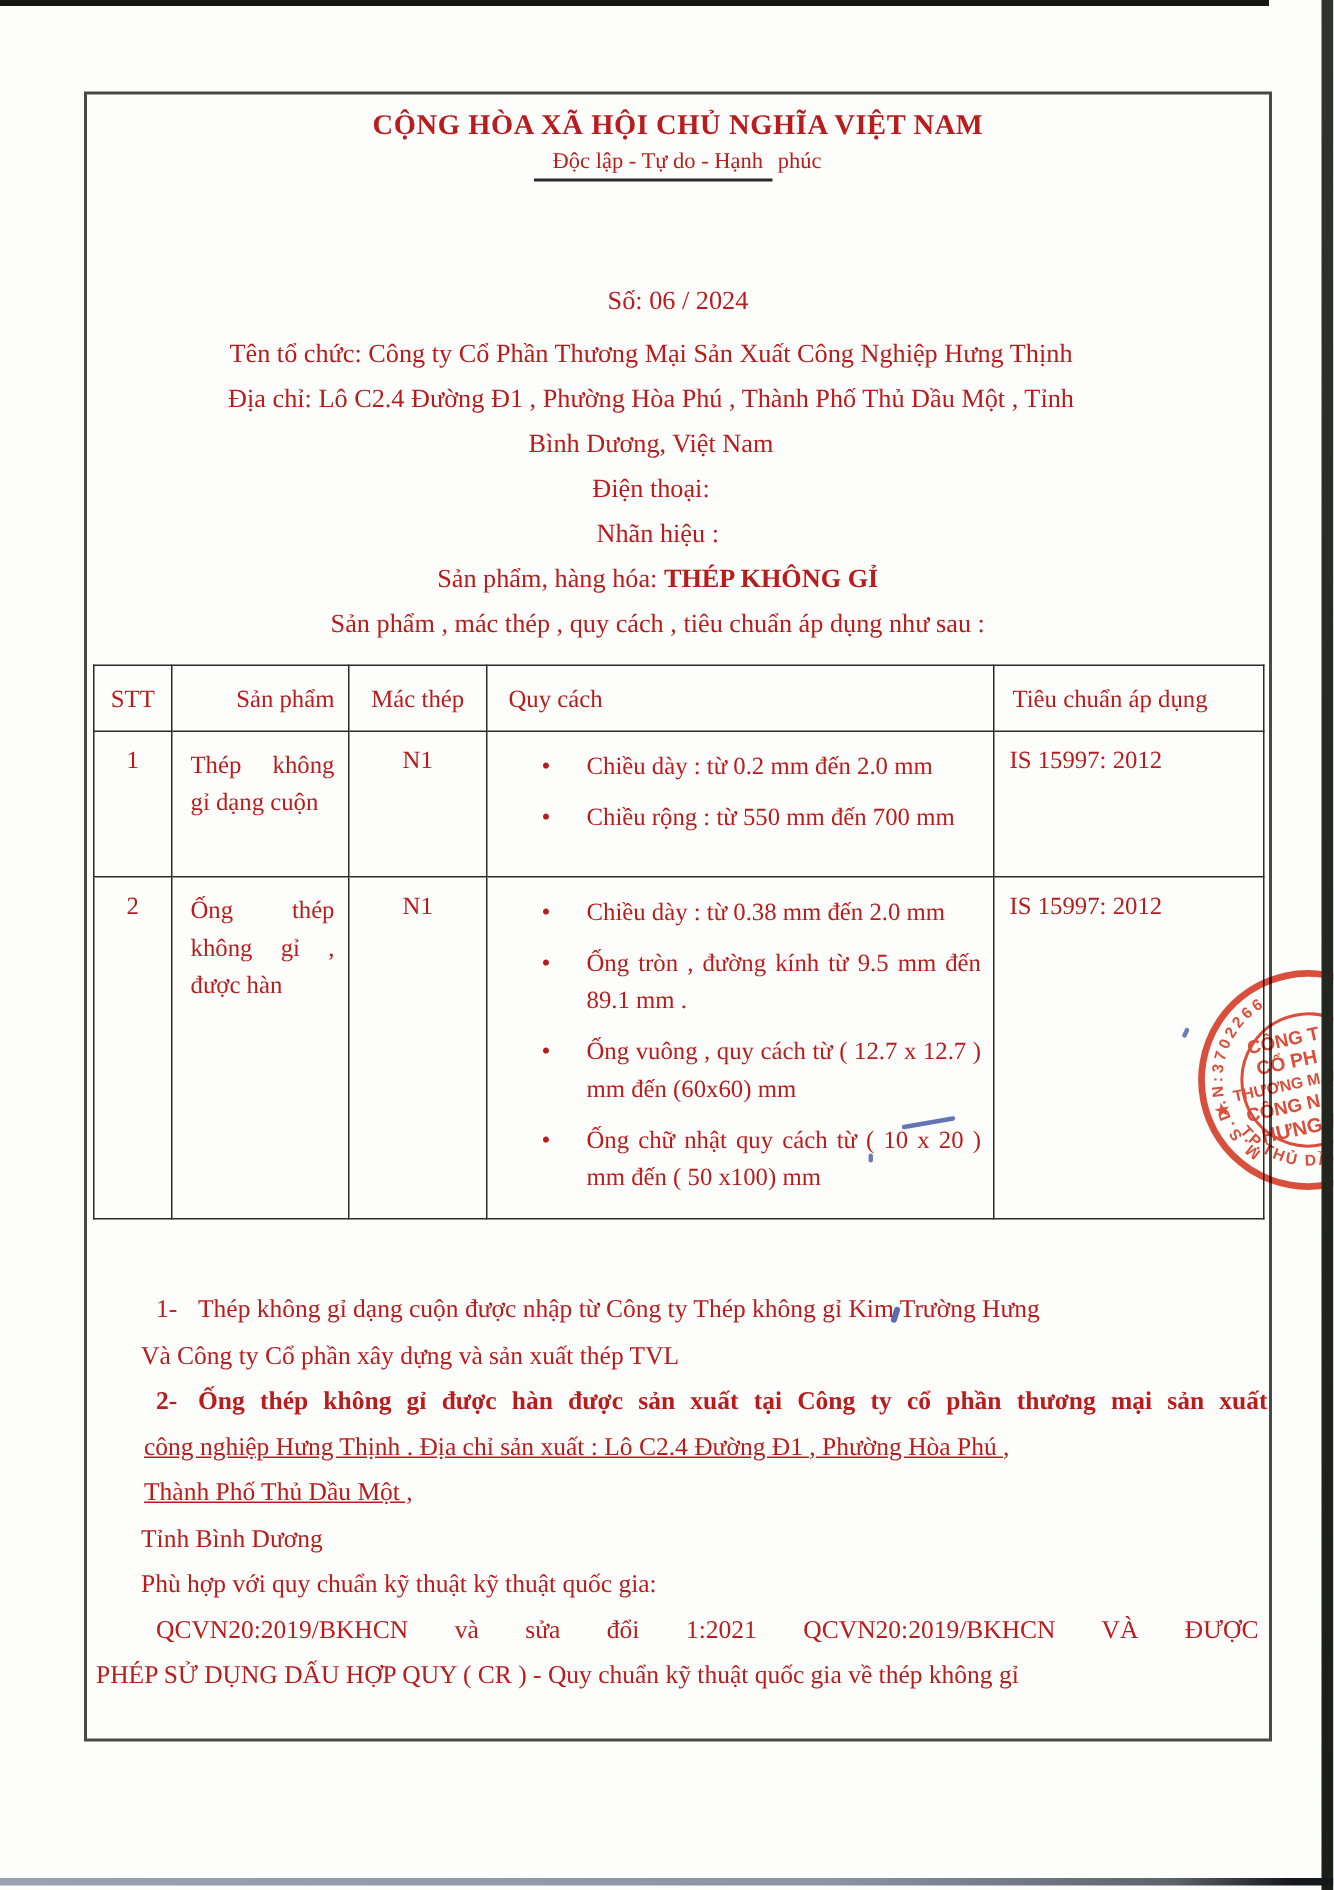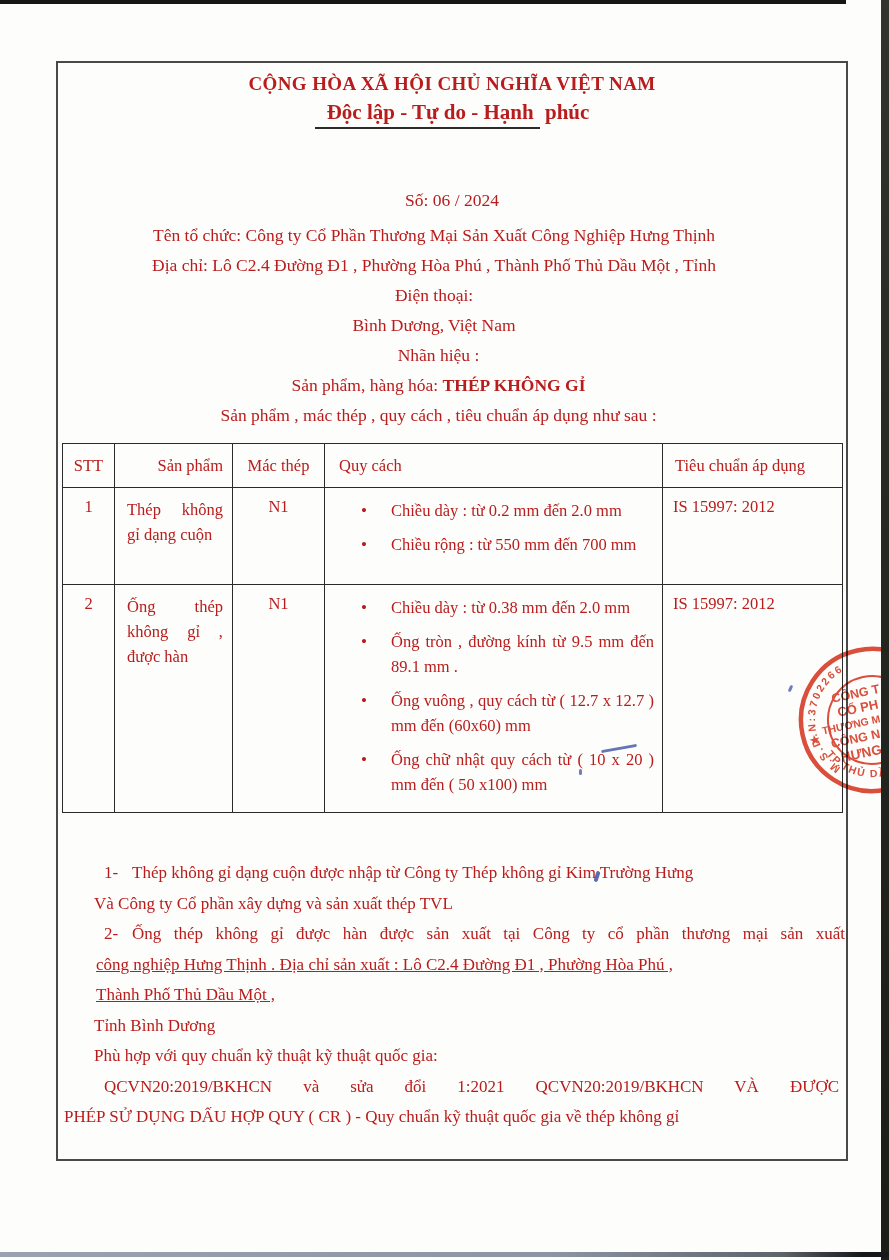--- a/index.html
+++ b/index.html
@@ -14,21 +14,21 @@
   .band-top   { position:absolute; left:0; top:0; width:846px; height:4px; background:#161614; z-index:6; }
   .band-right { position:absolute; left:881px; top:0; width:8px; height:1260px;
                 background:linear-gradient(180deg,#30342d 0%,#24271f 50%,#1b1d17 100%); z-index:6; }
   .band-bottom{ position:absolute; left:0; top:1252px; width:889px; height:5px;
                 background:linear-gradient(90deg,#9aa2b1 0%,#8d95a4 62%,#5d636b 88%,#15171a 97%); z-index:6; }
   
   .sheet { position:absolute; left:56px; top:61px; width:792px; height:1100px;
            border:2px solid #49494a; z-index:1; }
   .centered { position:absolute; left:56px; width:792px; text-align:center; }
   .h-national { top:73px; font-size:19px; font-weight:bold; letter-spacing:.4px; }
-  .h-motto    { top:100px; font-size:21px; font-weight:bold; }
+  .h-motto    { top:100px; font-size:15px; font-weight:normal; }
   .h-motto .ul { display:inline-block; border-bottom:2px solid #2b2b2d; padding:0 6px 2px 12px; }
   .h-doctitle { top:150px; font-size:22px; font-weight:bold; letter-spacing:.6px; }
   .h-docnum   { top:190px; font-size:17.5px; }
   .info { position:absolute; left:76px; top:220px; width:716px; font-size:17.5px; z-index:2; }
   .info .ln { height:30px; line-height:30px; white-space:nowrap;text-align:center; }
   .info .indent { margin-left:9px; }
   .bold { font-weight:bold; }
   
   table.spec { position:absolute; left:62px; top:443px; width:780px; z-index:2;
                border-collapse:collapse; table-layout:fixed; font-size:16.5px; }
@@ -76,22 +76,22 @@
 
   <div class="sheet"></div>
 
   <div class="centered h-national">CỘNG HÒA XÃ HỘI CHỦ NGHĨA VIỆT NAM</div>
   <div class="centered h-motto"><span class="ul">Độc lập - Tự do - Hạnh</span><span> phúc</span></div>
   <div class="centered h-docnum">Số: 06 / 2024</div>
 
   <div class="info">
     <div class="ln">Tên tổ chức: Công ty Cổ Phần Thương Mại Sản Xuất Công Nghiệp Hưng Thịnh</div>
     <div class="ln">Địa chỉ: Lô C2.4 Đường Đ1 , Phường Hòa Phú , Thành Phố Thủ Dầu Một , Tỉnh</div>
+    <div class="ln">Bình Dương, Việt Nam</div>
     <div class="ln">Điện thoại:</div>
-    <div class="ln">Bình Dương, Việt Nam</div>
     <div class="ln indent">Nhãn hiệu :</div>
     <div class="ln indent"><span>Sản phẩm, hàng hóa: </span><span class="bold">THÉP KHÔNG GỈ</span></div>
     <div class="ln indent">Sản phẩm , mác thép , quy cách , tiêu chuẩn áp dụng như sau :</div>
   </div>
 
   <table class="spec">
     <tbody>
         <tr class="hd">
       <td class="c-stt">STT</td>
       <td class="c-pro">Sản phẩm</td>
@@ -124,21 +124,21 @@
         </ul>
       </td>
       <td class="c-std">IS 15997: 2012</td>
     </tr>
   </tbody>
     </table>
 
   <div class="notes">
     <div class="ln ml40"><span class="marker">1-</span><span>Thép không gỉ dạng cuộn được nhập từ Công ty Thép không gỉ Kim Trường Hưng</span></div>
     <div class="ln ml30">Và Công ty Cổ phần xây dựng và sản xuất thép TVL</div>
-    <div class="ln ml40 just" style="width:741px;"><span class="marker">2-</span><span>Ống thép không gỉ được hàn được sản xuất tại Công ty cổ phần thương mại sản xuất</span></div>
+    <div class="ln ml40 just" style="width:741px;font-weight:bold;"><span class="marker">2-</span><span>Ống thép không gỉ được hàn được sản xuất tại Công ty cổ phần thương mại sản xuất</span></div>
     <div class="ln ml56">công nghiệp Hưng Thịnh . Địa chỉ sản xuất : Lô C2.4 Đường Đ1 , Phường Hòa Phú ,</div>
     <div class="ln ml56">Thành Phố Thủ Dầu Một ,</div>
     <div class="ln ml30">Tỉnh Bình Dương</div>
     <div class="ln ml30">Phù hợp với quy chuẩn kỹ thuật kỹ thuật quốc gia:</div>
     <div class="ln ml40 just" style="width:735px;">QCVN20:2019/BKHCN và sửa đổi 1:2021 QCVN20:2019/BKHCN VÀ ĐƯỢC</div>
     <div class="ln">PHÉP SỬ DỤNG DẤU HỢP QUY ( CR ) -  Quy chuẩn kỹ thuật quốc gia về thép không gỉ</div>
   </div>
 
   <svg class="stamp" viewBox="-88 -88 176 176">
     <g transform="rotate(-12)">

